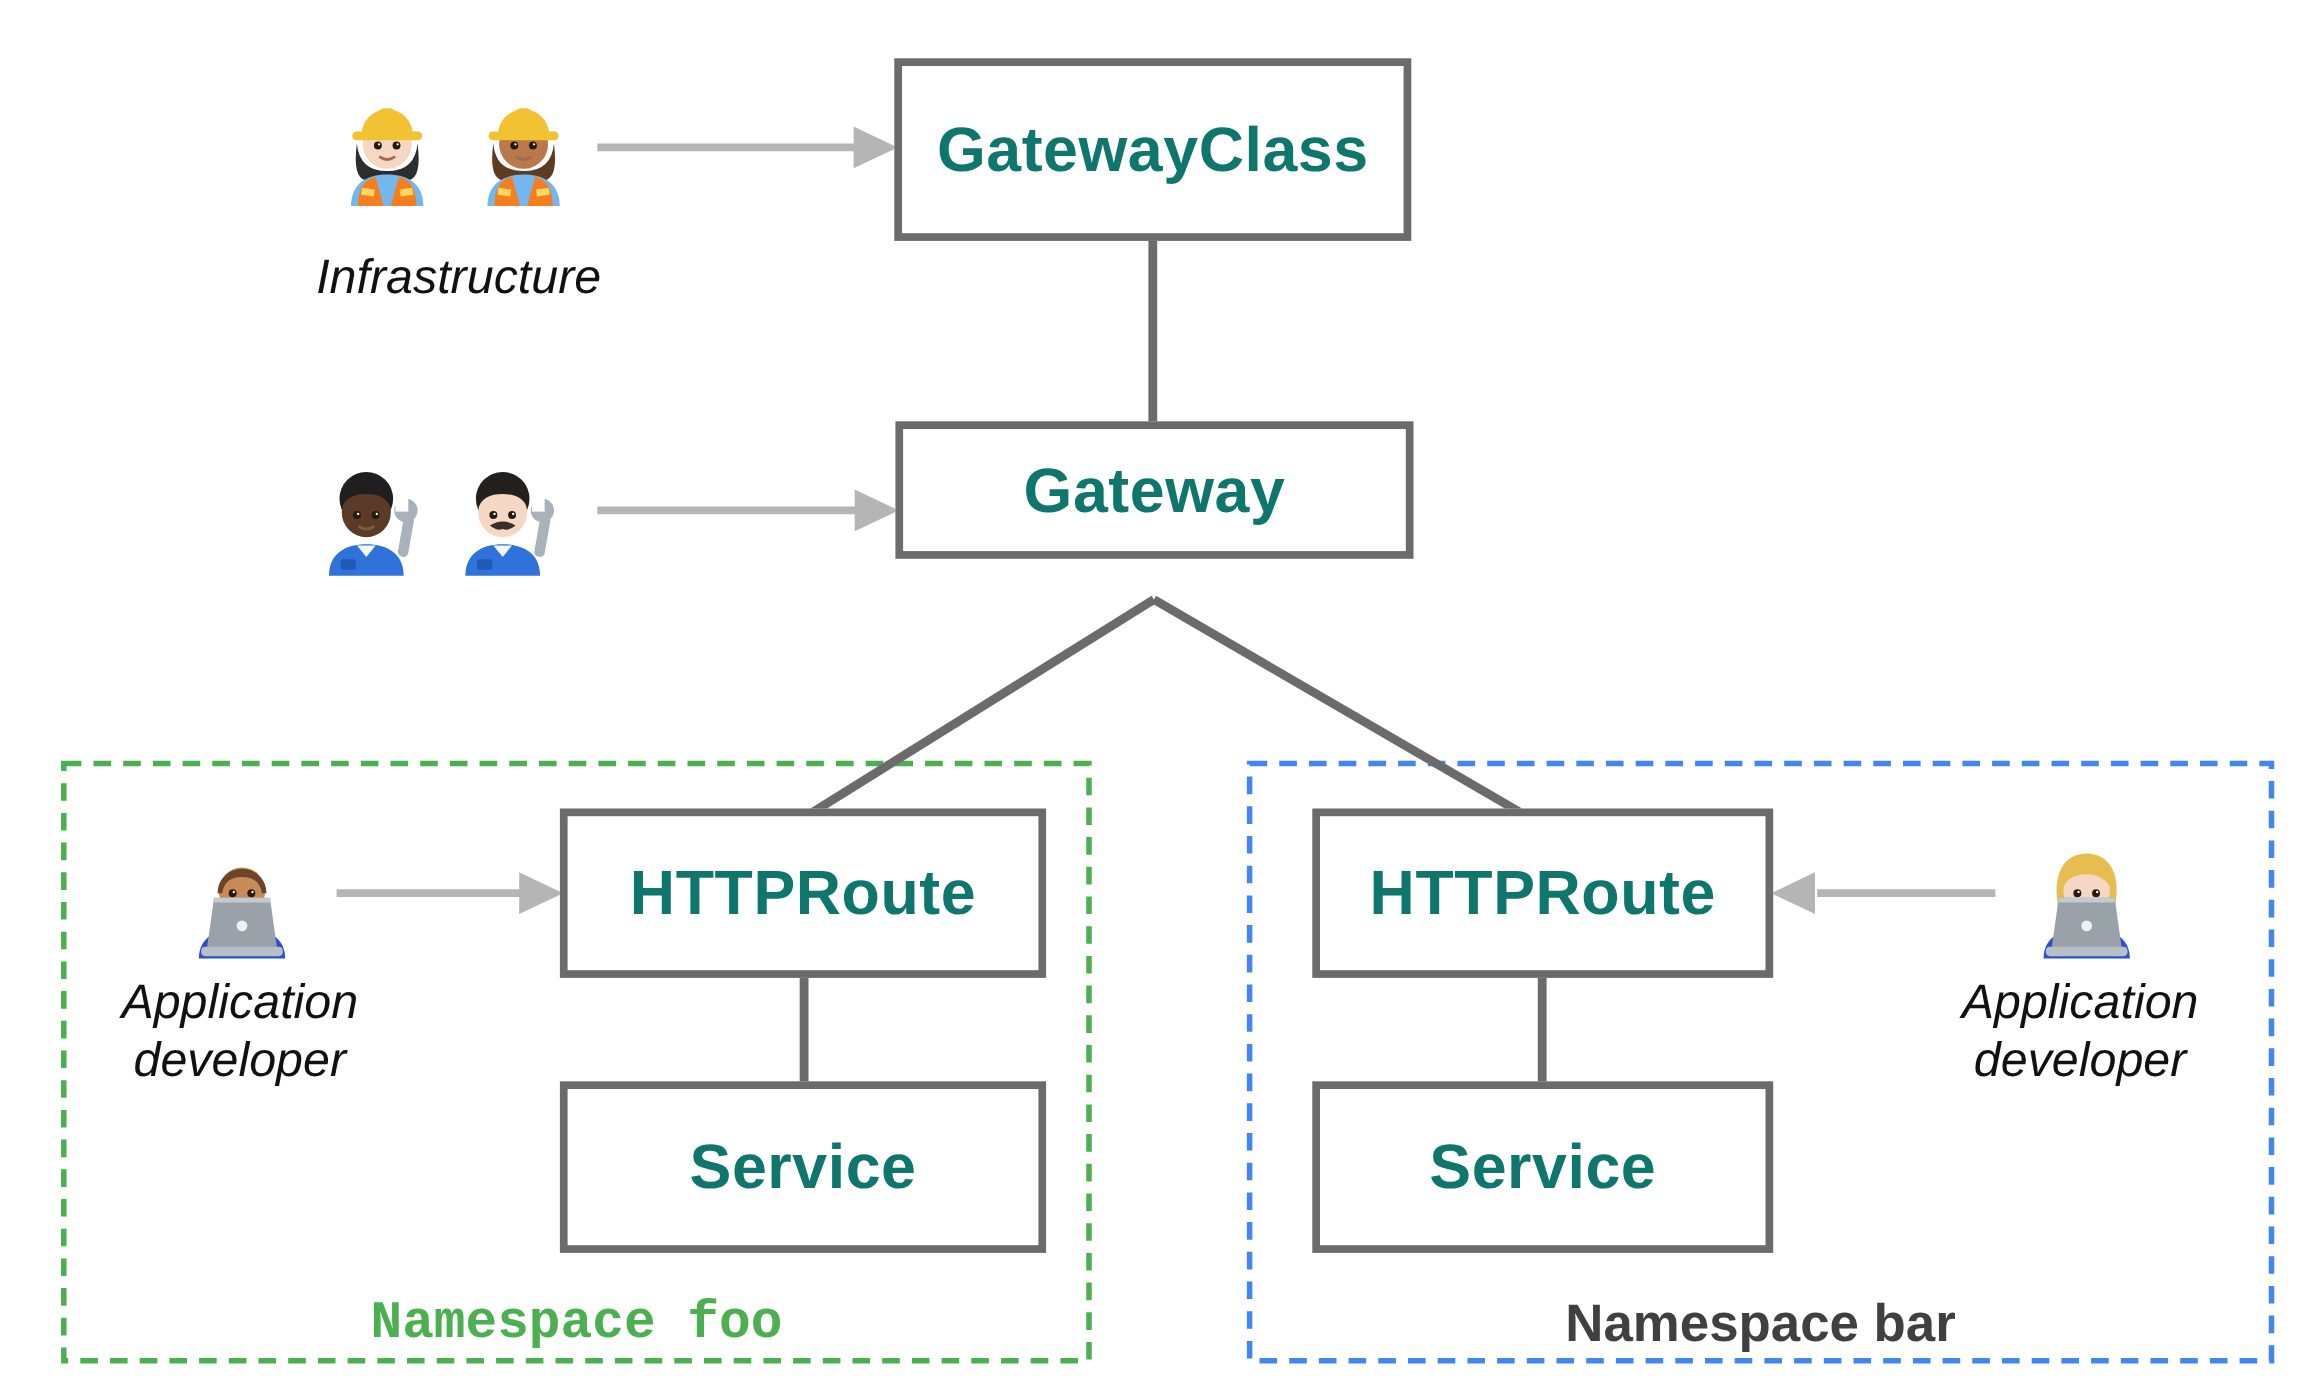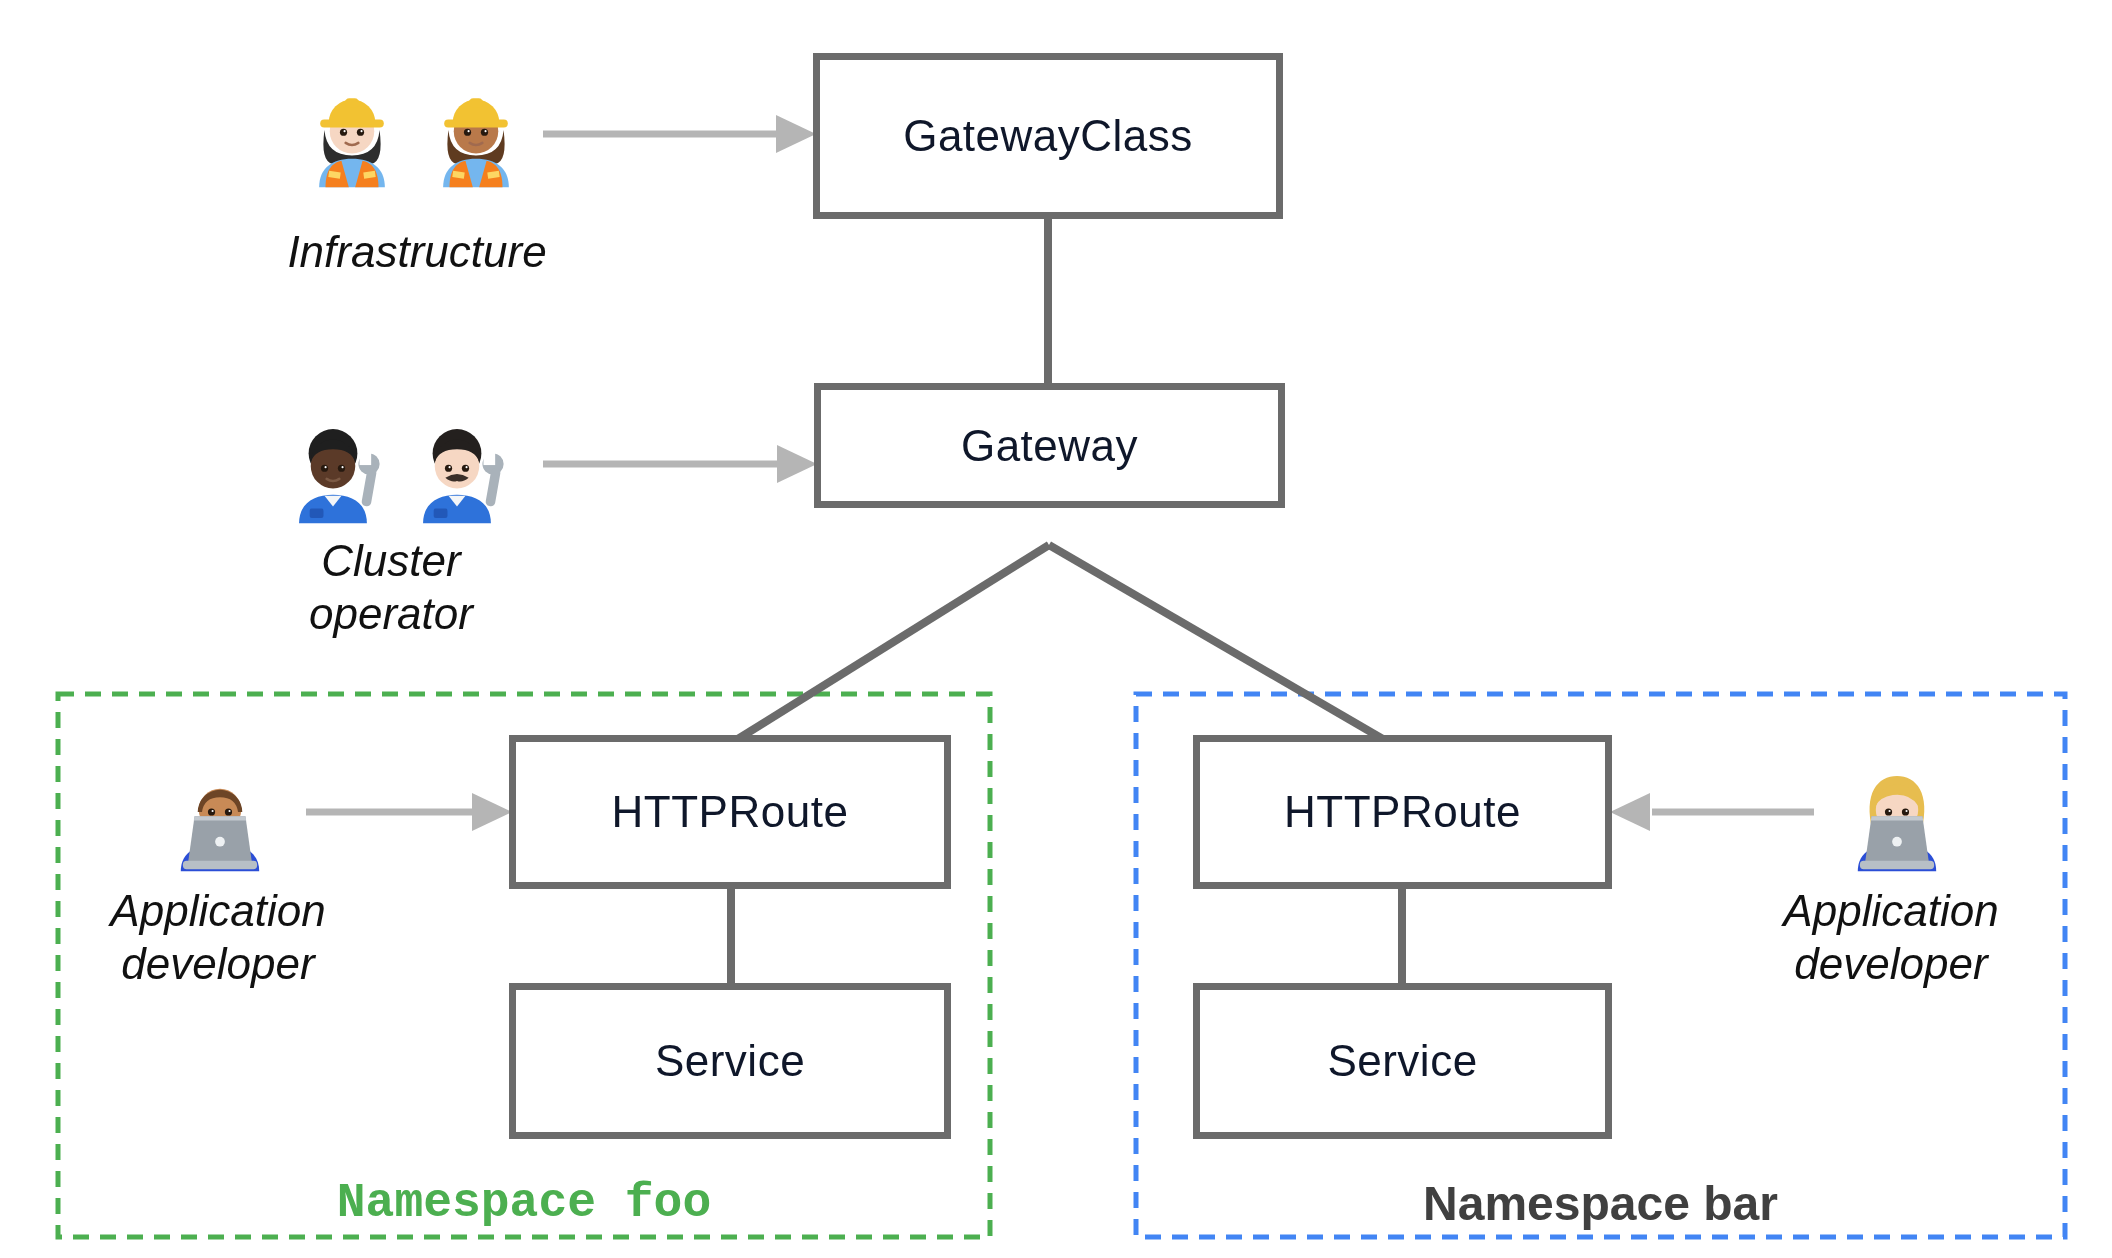--- a/index.html
+++ b/index.html
@@ -12,21 +12,21 @@
   }
   .overlay{position:absolute;left:0;top:0;width:2112px;height:1258px;}
   .node{
     position:absolute;
     box-sizing:border-box;
     background:#ffffff;
     border:7px solid #6b6b6b;
     display:flex;align-items:center;justify-content:center;
   }
   .node-label{
-    font-size:44px;font-weight:400;color:#0f172a;letter-spacing:0.5px;
+    font-size:57px;font-weight:700;color:#0f766e;letter-spacing:0.5px;
     white-space:nowrap;
   }
   .emoji-row{position:absolute;display:flex;gap:18px;}
   .emoji{display:inline-block;width:106px;height:120px;}
   .emoji svg{width:100%;height:100%;display:block;}
   .actor-label{
     position:absolute;text-align:center;
     font-size:44px;color:#111111;line-height:53px;font-weight:400;font-style:italic;
   }
   .ns-label{
@@ -170,24 +170,20 @@
           <circle cx="42" cy="60" r="3.4" fill="#26190f"></circle>
           <circle cx="43" cy="59" r="1" fill="#ffffff"></circle>
           <circle cx="58" cy="60" r="3.4" fill="#26190f"></circle>
           <circle cx="59" cy="59" r="1" fill="#ffffff"></circle>
           <path d="M39 69 Q50 62 61 69 Q55 74 50 72 Q45 74 39 69 Z" fill="#3a2e28"></path>
           <path d="M18 112 C18 93 32 85 50 85 C68 85 82 93 82 112 Z" fill="#2e72da"></path>
           <path d="M42 86 L50 96 L58 86 Z" fill="#f4f6f8"></path>
           <rect x="28" y="98" width="13" height="9" rx="2" fill="#2258b8"></rect>
         </svg>
       </span>
-  </div>
-  <div class="actor-label" style="left:141px;top:534px;width:500px">
-    <div>Cluster</div>
-    <div>operator</div>
   </div>
 
   <div class="emoji-row" style="left:167px;top:752px">
     <span class="emoji">
         <svg viewBox="0 0 100 112" xmlns="http://www.w3.org/2000/svg">
           <circle cx="50" cy="54" r="20" fill="#c88a56"></circle>
           <path d="M29 56 a21 21 0 0 1 42 0 l-4 0 q-2 -14 -17 -14 q-15 0 -17 14 Z" fill="#6d4526"></path>
           <circle cx="42" cy="56" r="3.4" fill="#26190f"></circle>
           <circle cx="43" cy="55" r="1" fill="#ffffff"></circle>
           <circle cx="58" cy="56" r="3.4" fill="#26190f"></circle>

